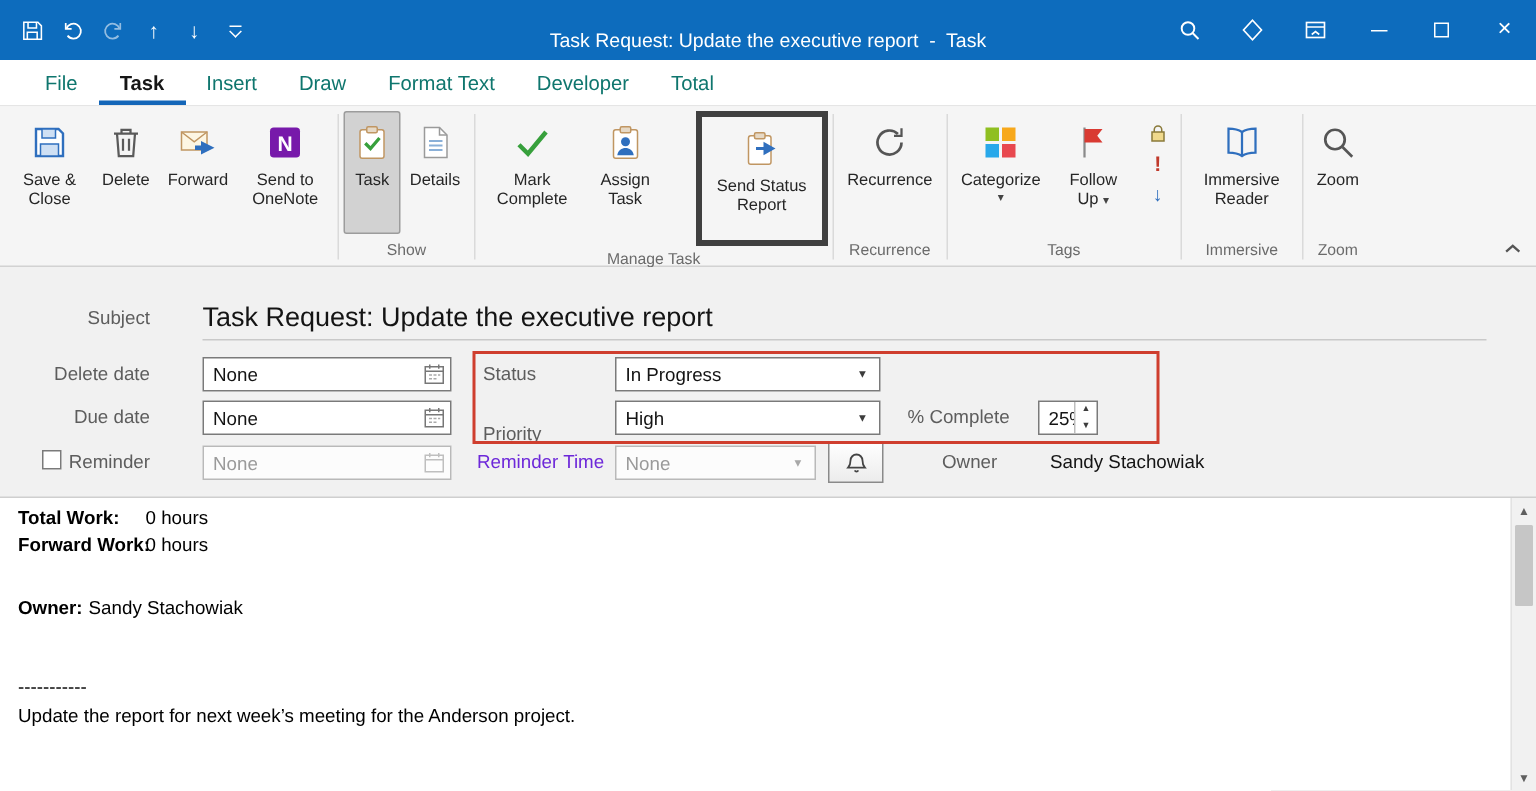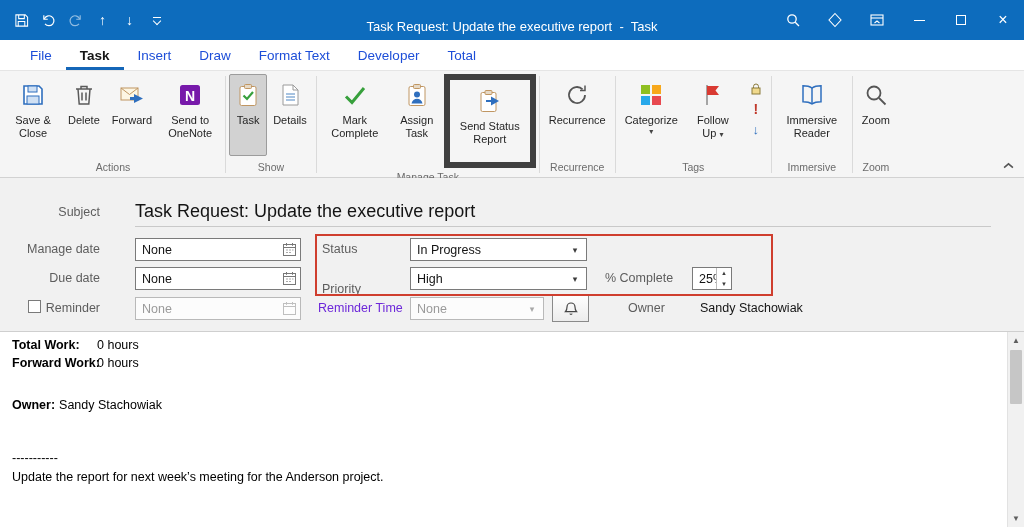--- a/index.html
+++ b/index.html
@@ -17,35 +17,35 @@
 .chev-down{width:6px;height:6px;border-right:1.4px solid #fff;border-bottom:1.4px solid #fff;transform:rotate(45deg);margin-top:-2px;}
 .title{position:absolute;left:50%;top:0;transform:translateX(-50%);height:53px;display:flex;align-items:center;font-size:13px;white-space:pre;}
 .winctl{position:absolute;right:0;top:0;height:40px;display:flex;}
 .wbtn{width:42px;height:40px;display:flex;align-items:center;justify-content:center;font-size:16px;}
 .wbtn svg{width:16px;height:16px;display:block;}
 .min-g{width:11px;height:1px;background:#fff;}
 .max-g{width:10px;height:10px;border:1.2px solid #fff;}
 
 
 .tabs{position:absolute;top:40px;left:0;right:0;height:31px;background:#fff;display:flex;align-items:stretch;padding-left:16px;border-bottom:1px solid #e5e5e5;}
-.tab{padding:0 14px;display:flex;align-items:center;font-size:13.5px;color:#1d4ed8;}
+.tab{padding:0 14px;display:flex;align-items:center;font-size:13.5px;color:#0f766e;}
 .tab.active{color:#161616;font-weight:700;box-shadow:inset 0 -3px 0 #1466b8;}
 
 
 .ribbon{position:absolute;top:71px;left:0;right:0;height:107px;background:#f5f5f5;border-bottom:1px solid #d2d2d2;display:flex;align-items:stretch;padding:0 4px;}
 .rgroup{display:flex;flex-direction:column;}
 .rbuttons{flex:1;display:flex;align-items:flex-start;padding-top:3px;}
 .rbtn{height:82px;display:flex;flex-direction:column;align-items:center;padding:5px 5px 0;border:1px solid transparent;border-radius:2px;cursor:default;}
 .rbtn .ric{height:30px;display:flex;align-items:center;justify-content:center;}
 .ric svg{width:26px;height:26px;display:block;}
 .rlabel{font-size:11px;line-height:13px;color:#262626;text-align:center;margin-top:4px;}
 .rbtn.pressed{background:#d2d2d2;border-color:#9c9c9c;}
 .rsep{width:1px;background:#dadada;margin:5px 3px 4px;}
 .rgroup-label{height:19px;font-size:10.5px;color:#6b6b6b;text-align:center;padding-top:3px;}
-.redring{border:6px solid #404040;align-self:flex-start;}
+.redring{border:4px solid #404040;align-self:flex-start;margin-left:20px;}
 .tagstack{display:flex;flex-direction:column;padding-top:5px;margin-left:2px;}
 .sbtn{width:24px;height:20px;display:flex;align-items:center;justify-content:center;}
 .sbtn svg{width:14px;height:14px;display:block;}
 .imp-high{color:#c0392b;font-weight:700;font-size:14px;}
 .imp-low{color:#2f6fbe;font-weight:700;font-size:13px;}
 .chevmini{font-size:8px;color:#444;line-height:9px;}
 .ribbon-collapse{position:absolute;right:10px;bottom:8px;}
 .ribbon-collapse svg{width:11px;height:7px;display:block;}
 .rspacer{flex:1;}
 
@@ -200,21 +200,20 @@
         <div class="rbtn">
           <span class="ric">
             <svg viewBox="0 0 26 26">
                 <rect x="3" y="3" width="20" height="20" rx="2.5" fill="#7719aa"></rect>
                 <text x="13" y="18.5" text-anchor="middle" font-size="14" font-weight="bold" fill="#fff" font-family="Liberation Sans, sans-serif">N</text>
               </svg>
           </span>
           <span class="rlabel" style="width:52px">Send to OneNote</span>
         </div>
       </div>
-      <div class="rgroup-label">Actions</div>
     </div>
     <div class="rsep"></div>
 
     <div class="rgroup">
       <div class="rbuttons">
         <div class="rbtn pressed">
           <span class="ric">
             <svg viewBox="0 0 26 26">
                 <rect x="5" y="4.5" width="16" height="19" rx="1.5" fill="#fff" stroke="#c09662"></rect>
                 <rect x="9.5" y="2.5" width="7" height="4" rx="1" fill="#e6d9c6" stroke="#c09662"></rect>
@@ -375,21 +374,21 @@
         </svg>
     </div>
   </div>
 
   <div class="form">
 
     <span class="flabel" style="top:27px">Subject</span>
     <div class="subject-value">Task Request: Update the executive report</div>
     <div class="subject-line"></div>
 
-    <span class="flabel" style="top:64px">Manage date</span>
+    <span class="flabel" style="top:64px">Delete date</span>
     <div class="field" style="left:135px;top:60px;width:166px">
       <span class="ftext">None</span>
       <span class="fside">
         <svg viewBox="0 0 15 15">
             <rect x="1.5" y="2.5" width="12" height="11" fill="#fff" stroke="#777"></rect>
             <path d="M1.5 5.5h12" stroke="#777"></path>
             <path d="M4.5 1v2.8M10.5 1v2.8" stroke="#777"></path>
             <path d="M4 8h2M7 8h2M10 8h1.5M4 10.5h2M7 10.5h2" stroke="#aaa"></path>
           </svg>
       </span>

